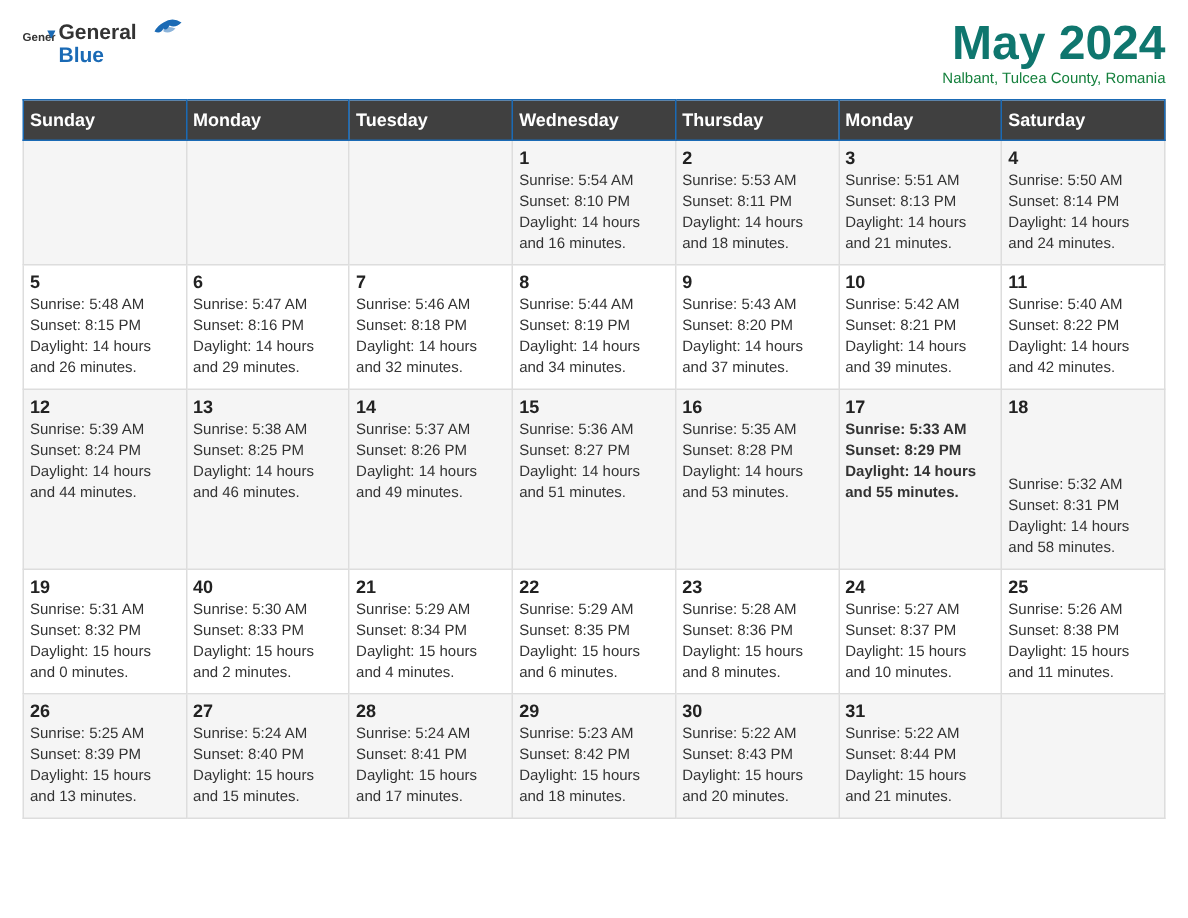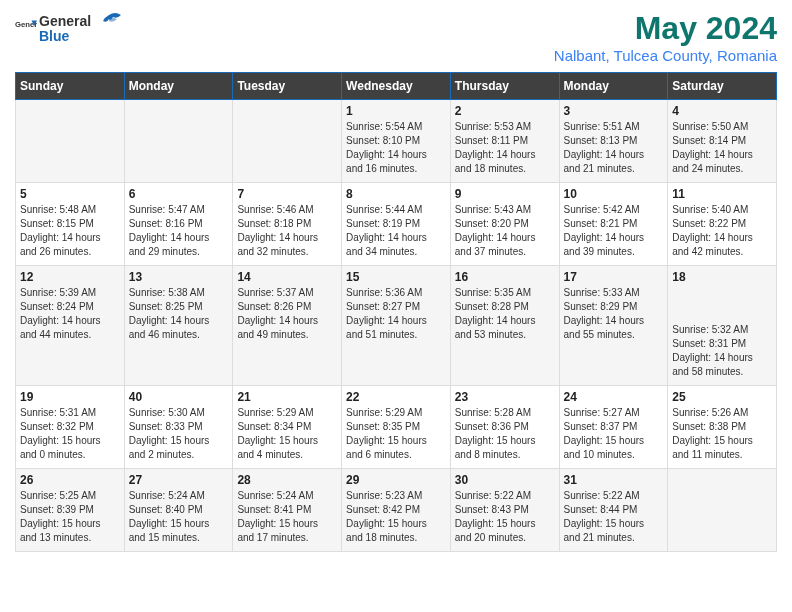--- a/index.html
+++ b/index.html
@@ -30,22 +30,22 @@
     }
     .title-block {
       text-align: right;
     }
     .main-title {
       font-size: 32px;
       font-weight: bold;
       color: #0f766e;
     }
     .subtitle {
-      font-size: 15px;
-      color: #3b82f6;
+      font-size: 10px;
+      color: #15803d;
     }
     table {
       width: 100%;
       border-collapse: collapse;
       table-layout: fixed;
     }
     thead tr {
       background-color: #404040;
     }
     thead th {
@@ -218,21 +218,21 @@
 Daylight: 14 hours and 51 minutes.</div>
           </td>
           <td>
             <div class="day-number">16</div>
             <div class="day-info" style="white-space: pre-line;">Sunrise: 5:35 AM
 Sunset: 8:28 PM
 Daylight: 14 hours and 53 minutes.</div>
           </td>
           <td>
             <div class="day-number">17</div>
-            <div class="day-info" style="white-space: pre-line;">Sunrise: 5:33 AM
+            <div class="day-info" style="white-space: pre-line; font-weight: bold;">Sunrise: 5:33 AM
 Sunset: 8:29 PM
 Daylight: 14 hours and 55 minutes.</div>
           </td>
           <td>
             <div class="day-number">18</div>
             <div class="day-info" style="white-space: pre-line; margin-top: 39px;">Sunrise: 5:32 AM
 Sunset: 8:31 PM
 Daylight: 14 hours and 58 minutes.</div>
           </td>
         </tr>

